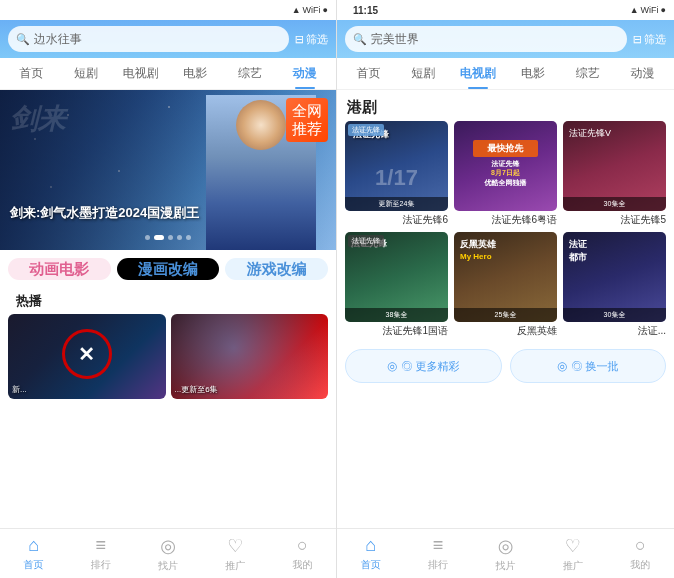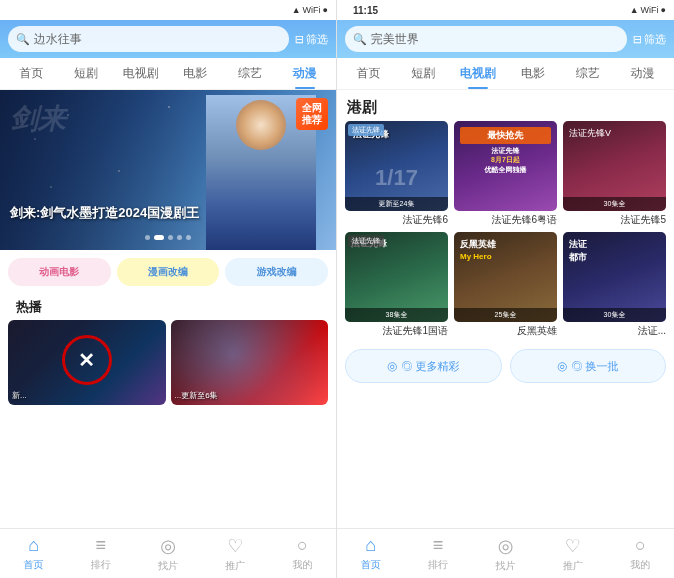--- a/index.html
+++ b/index.html
@@ -110,22 +110,22 @@
       position: absolute;
       inset: 0;
       background: linear-gradient(to right, rgba(10,20,50,0.7) 0%, rgba(10,20,50,0.2) 60%, transparent 100%);
     }
     .hero-badge {
       position: absolute;
       top: 8px;
       right: 8px;
       background: linear-gradient(135deg, #ff6b35, #ff4500);
       color: #fff;
-      font-size: 10px;
-      font-weight: 700;
+      font-size: 15px;
+      font-weight: 400;
       padding: 4px 6px;
       border-radius: 4px;
       text-align: center;
       line-height: 1.2;
     }
     .hero-title {
       position: absolute;
       bottom: 28px;
       left: 10px;
       color: #fff;
@@ -151,31 +151,31 @@
 
     
     .category-pills {
       display: flex;
       padding: 8px 8px 6px;
       gap: 6px;
       background: #fff;
     }
     .pill {
       flex: 1;
-      height: 28px;
+      height: 22px;
       border-radius: 14px;
       display: flex;
       align-items: center;
       justify-content: center;
-      font-size: 10px;
+      font-size: 15px;
       font-weight: 600;
     }
     .pill-anime { background: #fce8f0; color: #e06090; }
     .pill-novel { background: #e8f4fe; color: #4a90d9; }
-    .pill-manga { background: #fef9c3; color: #4a90d9; }
+    .pill-manga { background: #000000; color: #4a90d9; }
     .pill-game { background: #e8f4fe; color: #4a90d9; }
 
     
     .section-title {
       padding: 6px 16px 4px;
       font-size: 13px;
       font-weight: 700;
       color: #222;
       background: #fff;
     }
@@ -530,21 +530,21 @@
           </div>
           <div class="poster-badge" style="font-size:7px;">法证先锋</div>
           <div class="poster-update" style="font-size:7px;">更新至24集</div>
         </div>
         <div class="poster-title">法证先锋6</div>
       </div>
 
       <div class="poster-item">
         <div class="poster-img">
           <div class="poster-img-inner p2">
-            <div style="padding:6px;color:#fff;font-size:8px;font-weight:700;text-align:center;line-height:1.4;">
+            <div style="padding:19px;color:#fff;font-size:8px;font-weight:700;text-align:center;line-height:1.4;">
               <div style="font-size:9px;background:rgba(255,100,0,0.8);padding:2px 4px;border-radius:2px;margin-bottom:2px;">最快抢先</div>
               <div style="font-size:7px;">法证先锋</div>
               <div style="font-size:7px;color:#ffcc44;">8月7日起</div>
               <div style="font-size:7px;">优酷全网独播</div>
             </div>
           </div>
         </div>
         <div class="poster-title">法证先锋6粤语</div>
       </div>
 

